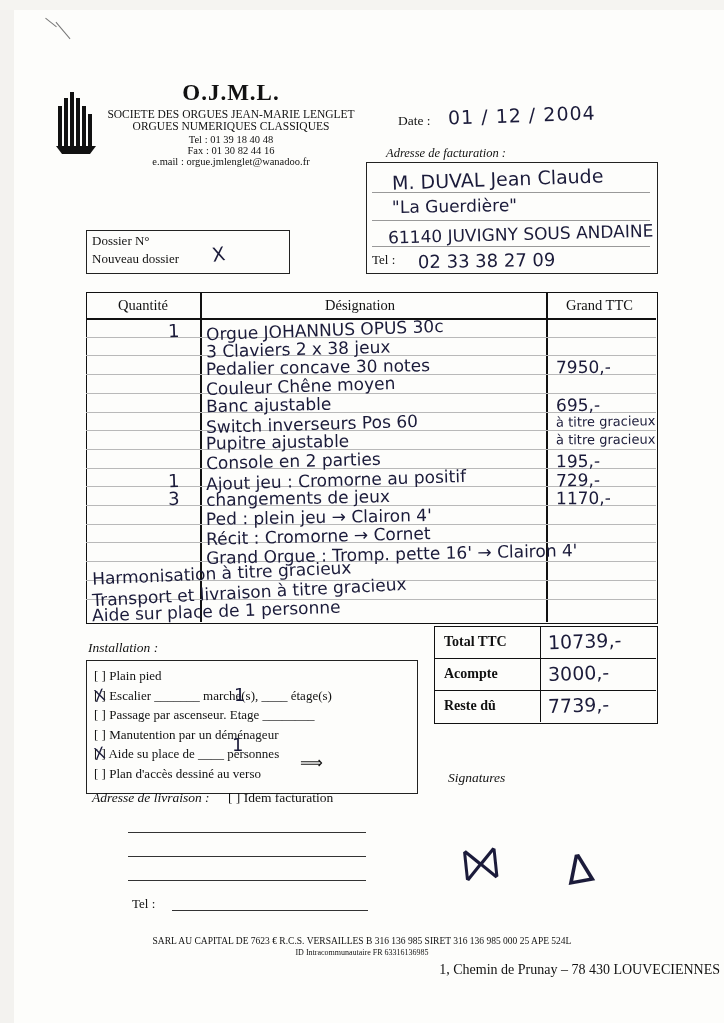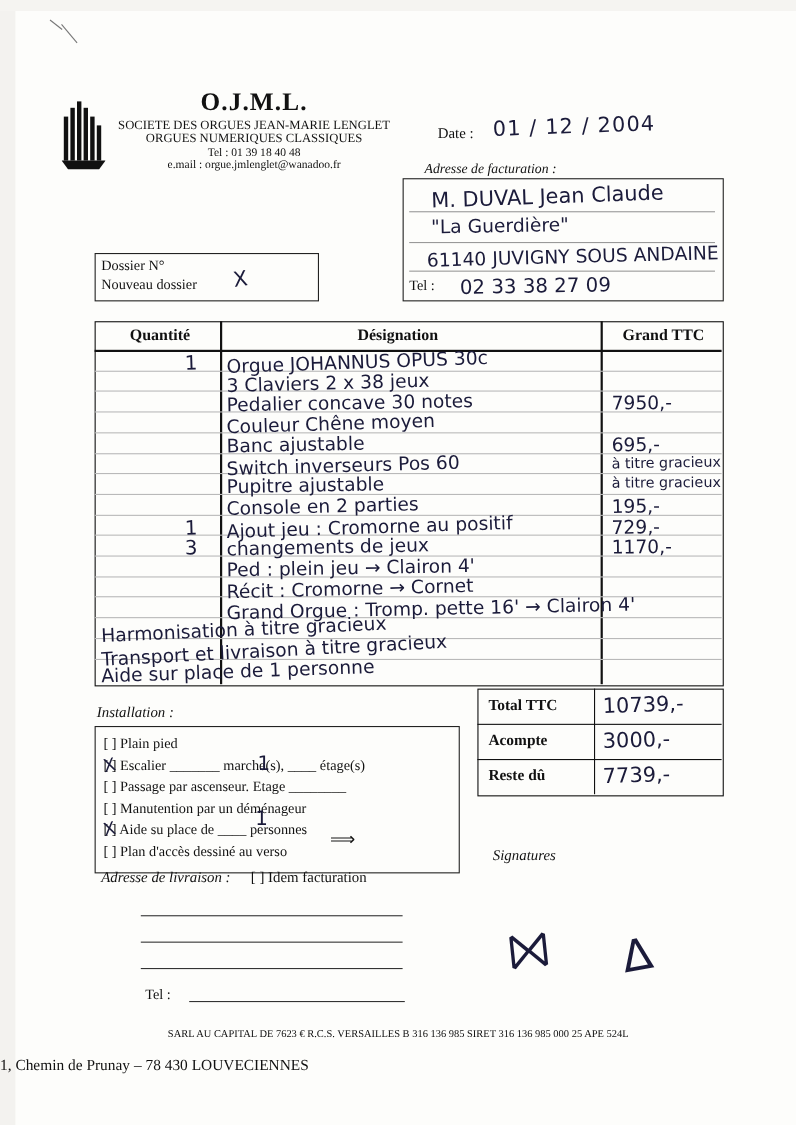--- a/index.html
+++ b/index.html
@@ -110,21 +110,21 @@
     position: absolute;
     left: 86px; top: 292px;
     width: 570px; height: 330px;
     border: 1.6px solid #111;
   }
   .tbl-hdr-line { position:absolute; left:86px; top:318px; width:570px; height:1.6px; background:#111; }
   .tbl-v1 { position:absolute; left:200px; top:292px; width:1.6px; height:330px; background:#111; }
   .tbl-v2 { position:absolute; left:546px; top:292px; width:1.6px; height:330px; background:#111; }
   .th {
     position:absolute; top:297px;
-    font-size:14.5px; font-weight:bold;text-align:right;
+    font-size:14.5px; font-weight:normal;text-align:right;
   }
   .th-q { left:118px; }
   .th-d { left:325px; }
   .th-p { left:566px; }
   .rowline { position:absolute; left:86px; width:570px; height:1px; background:#b9b9b9; }
 
   .cell-hw {
     position: absolute;
     font-size: 17px;
     white-space: nowrap;
@@ -162,21 +162,21 @@
   
   .liv-label { position:absolute; left:92px; top:790px; font-size:13.5px; font-style:italic; }
   .liv-idem { position:absolute; left:228px; top:790px; font-size:13.5px; }
   .liv-line { position:absolute; height:1px; background:#333; left:128px; width:238px; }
   .liv-tel { position:absolute; left:132px; top:896px; font-size:13px; }
   .liv-tel-rule { position:absolute; left:172px; top:910px; width:196px; height:1px; background:#333; }
 
   
   .ft1 { position:absolute; left:0; top:936px; width:724px; text-align:center; font-size:9.5px; }
   .ft2 { position:absolute; left:0; top:948px; width:724px; text-align:center; font-size:8px; }
-  .ft3 { position:absolute; left:0; top:962px; width:720px; text-align:left; font-size:14px; }
+  .ft3 { position:absolute; left:0; top:962px; width:720px; text-align:right; font-size:14px; }
 
   .stray1 { position:absolute; left:44px; top:22px; width:14px; height:1px; background:#777; transform:rotate(38deg); }
   .stray2 { position:absolute; left:52px; top:30px; width:22px; height:1px; background:#777; transform:rotate(50deg); }
 </style>
 </head>
 <body>
 
 <div class="page">
   <div class="scan-edge-l"></div>
   <div class="scan-edge-t"></div>
@@ -191,20 +191,21 @@
     <rect x="26" y="14" width="4" height="40" fill="#111"></rect>
     <rect x="32" y="22" width="4" height="32" fill="#111"></rect>
     <polygon points="0,54 40,54 34,62 6,62" fill="#111"></polygon>
   </svg>
 
   <div class="hdr-company">
     <div class="ojml">O.J.M.L.</div>
     <div class="l1">SOCIETE DES ORGUES JEAN-MARIE LENGLET</div>
     <div class="l2">ORGUES NUMERIQUES CLASSIQUES</div>
     <div class="l3">Tel : 01 39 18 40 48</div>
+    <div class="l4">Fax : 01 30 82 44 16</div>
     <div class="l5">e.mail : orgue.jmlenglet@wanadoo.fr</div>
   </div>
 
   <div class="date-label">Date :</div>
   <div class="date-value hw">01 / 12 / 2004</div>
 
   <div class="fact-label">Adresse de facturation :</div>
   <div class="fact-box"></div>
   <div class="fact-lines">
     <div style="top:30px"></div>
@@ -343,14 +344,15 @@
 
   <div class="liv-label">Adresse de livraison :</div>
   <div class="liv-idem">[  ] Idem facturation</div>
   <div class="liv-line" style="top:832px"></div>
   <div class="liv-line" style="top:856px"></div>
   <div class="liv-line" style="top:880px"></div>
   <div class="liv-tel">Tel :</div>
   <div class="liv-tel-rule"></div>
 
   <div class="ft1">SARL AU CAPITAL DE 7623 € R.C.S. VERSAILLES B 316 136 985 SIRET 316 136 985 000 25 APE 524L</div>
+  <div class="ft2">ID Intracommunautaire FR 63316136985</div>
   <div class="ft3">1, Chemin de Prunay – 78 430 LOUVECIENNES</div>
 </div>
 
 </body></html>

